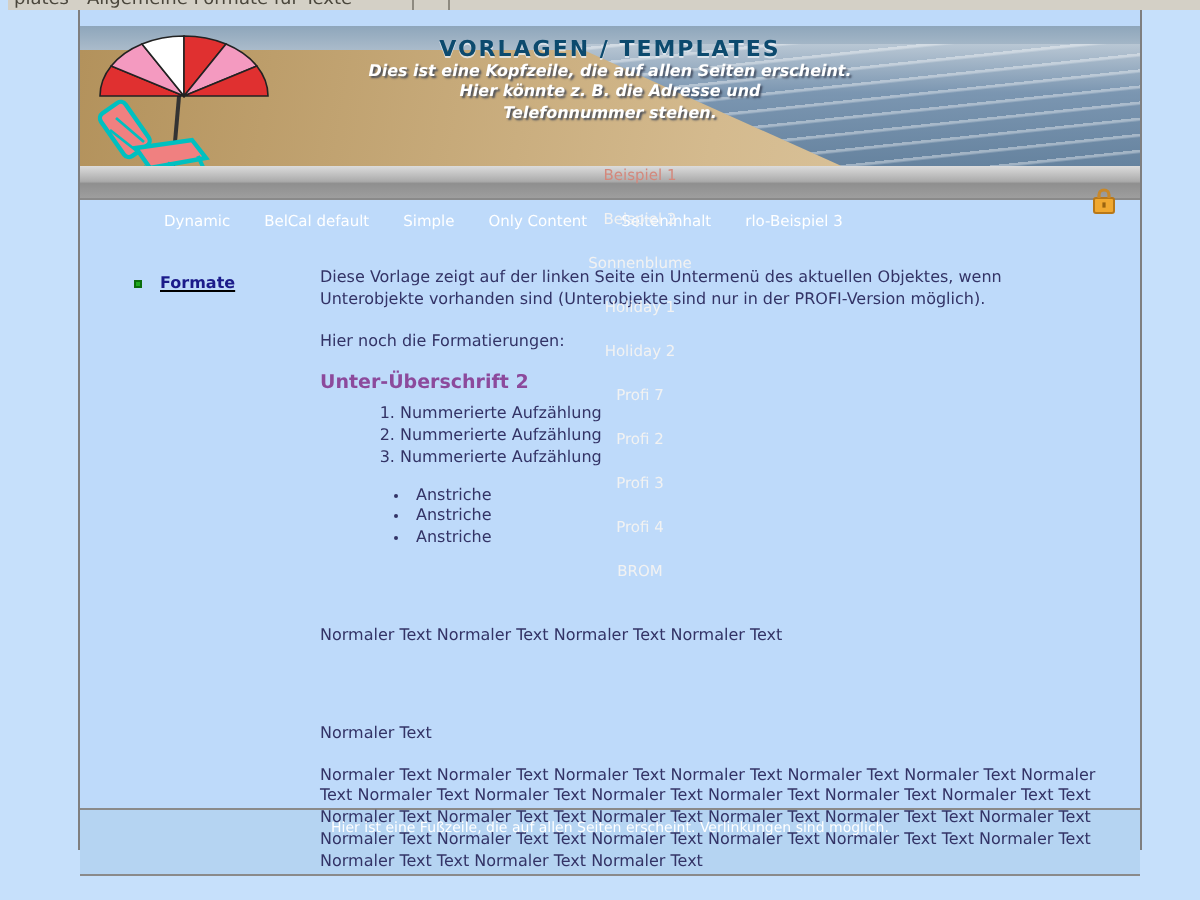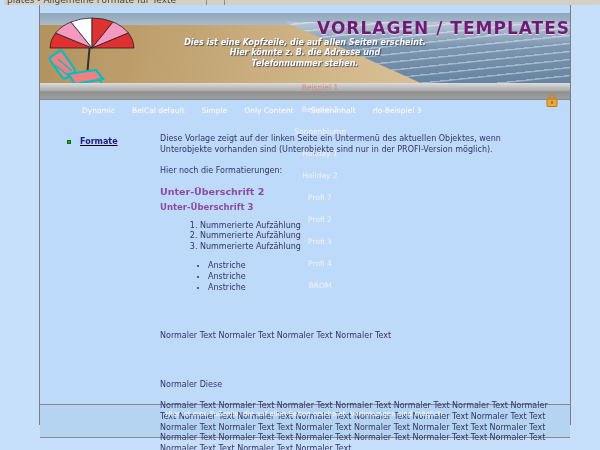--- a/index.html
+++ b/index.html
@@ -17,22 +17,22 @@
 
   
   .banner { position:relative; margin-top:8px; width:530px; height:70px; overflow:hidden; background:#c2b48e; }
   .sky  { position:absolute; left:0; top:0; width:100%; height:24px; background:linear-gradient(#8ea6bb,#c6d0da); }
   .sand { position:absolute; left:0; top:12px; right:0; bottom:0; background:linear-gradient(100deg,#b3925c,#d4ba8e 60%,#e0cda9); }
   .sea  { position:absolute; top:9px; right:0; bottom:0; width:64%;
           background:repeating-linear-gradient(174deg, rgba(255,255,255,.38) 0 1px, rgba(255,255,255,0) 2px 8px),
                      linear-gradient(#b9c7d4 0,#7b96b1 40%,#66839f 100%);
           clip-path:polygon(16% 0,100% 0,100% 100%,56% 100%); }
   .banner-text { position:absolute; left:0; top:5px; width:100%; text-align:center; }
-  .banner-title { font-size:17px; font-weight:bold; letter-spacing:1px; color:#701a75;
-                  text-shadow:0 1px 0 rgba(235,240,245,.75);text-align:right; }
+  .banner-title { font-size:11px; font-weight:bold; letter-spacing:1px; color:#0c4a6e;
+                  text-shadow:0 1px 0 rgba(235,240,245,.75); }
   .banner-sub { font-size:8px; font-weight:bold; font-style:italic; color:#ffffff; line-height:1.3;
                 text-shadow:1px 1px 1px rgba(55,65,85,.85); }
   .clipart { position:absolute; left:2px; top:1px; }
 
   
   .nav1 { position:relative; width:530px; height:16px;
           background:linear-gradient(#dcdcdc,#ababab 48%,#8f8f8f 55%,#9e9e9e);
           display:flex; align-items:center; gap:13px; padding-left:30px;
           font-size:7.5px; color:#f2f2f2;flex-direction:column; }
   .nav1-item { cursor:pointer; white-space:nowrap; }
@@ -142,34 +142,33 @@
         <div class="sidebar-item">
           <span class="bullet-sq"></span>
           <span class="sidebar-label">Formate</span>
         </div>
       </div>
 
       <div class="main">
         <p class="para">Diese Vorlage zeigt auf der linken Seite ein Untermenü des aktuellen Objektes, wenn Unterobjekte vorhanden sind (Unterobjekte sind nur in der PROFI-Version möglich).</p>
         <p class="para">Hier noch die Formatierungen:</p>
         <div class="h2">Unter-Überschrift 2</div>
-        <div class="h3">Unter-Überschrift 3</div>
         <ol class="numlist">
           <li>Nummerierte Aufzählung</li>
           <li>Nummerierte Aufzählung</li>
           <li>Nummerierte Aufzählung</li>
         </ol>
         <ul class="bullist">
           <li>Anstriche</li>
           <li>Anstriche</li>
           <li>Anstriche</li>
         </ul>
         <p class="para">
           <span class="line">Normaler Text Normaler Text Normaler Text Normaler Text</span>
-          <span class="line">Normaler Diese</span>
+          <span class="line">Normaler Text</span>
         </p>
         <p class="para">Normaler Text Normaler Text Normaler Text Normaler Text Normaler Text Normaler Text Normaler Text Normaler Text Normaler Text Normaler Text Normaler Text Normaler Text Normaler Text Text Normaler Text Normaler Text Text Normaler Text Normaler Text Normaler Text Text Normaler Text Normaler Text Normaler Text Text Normaler Text Normaler Text Normaler Text Text Normaler Text Normaler Text Text Normaler Text Normaler Text</p>
       </div>
     </div>
 
     <div class="footer">
       <span>Hier ist eine Fußzeile, die auf allen Seiten erscheint. Verlinkungen sind möglich.</span>
     </div>
 
   </div>

